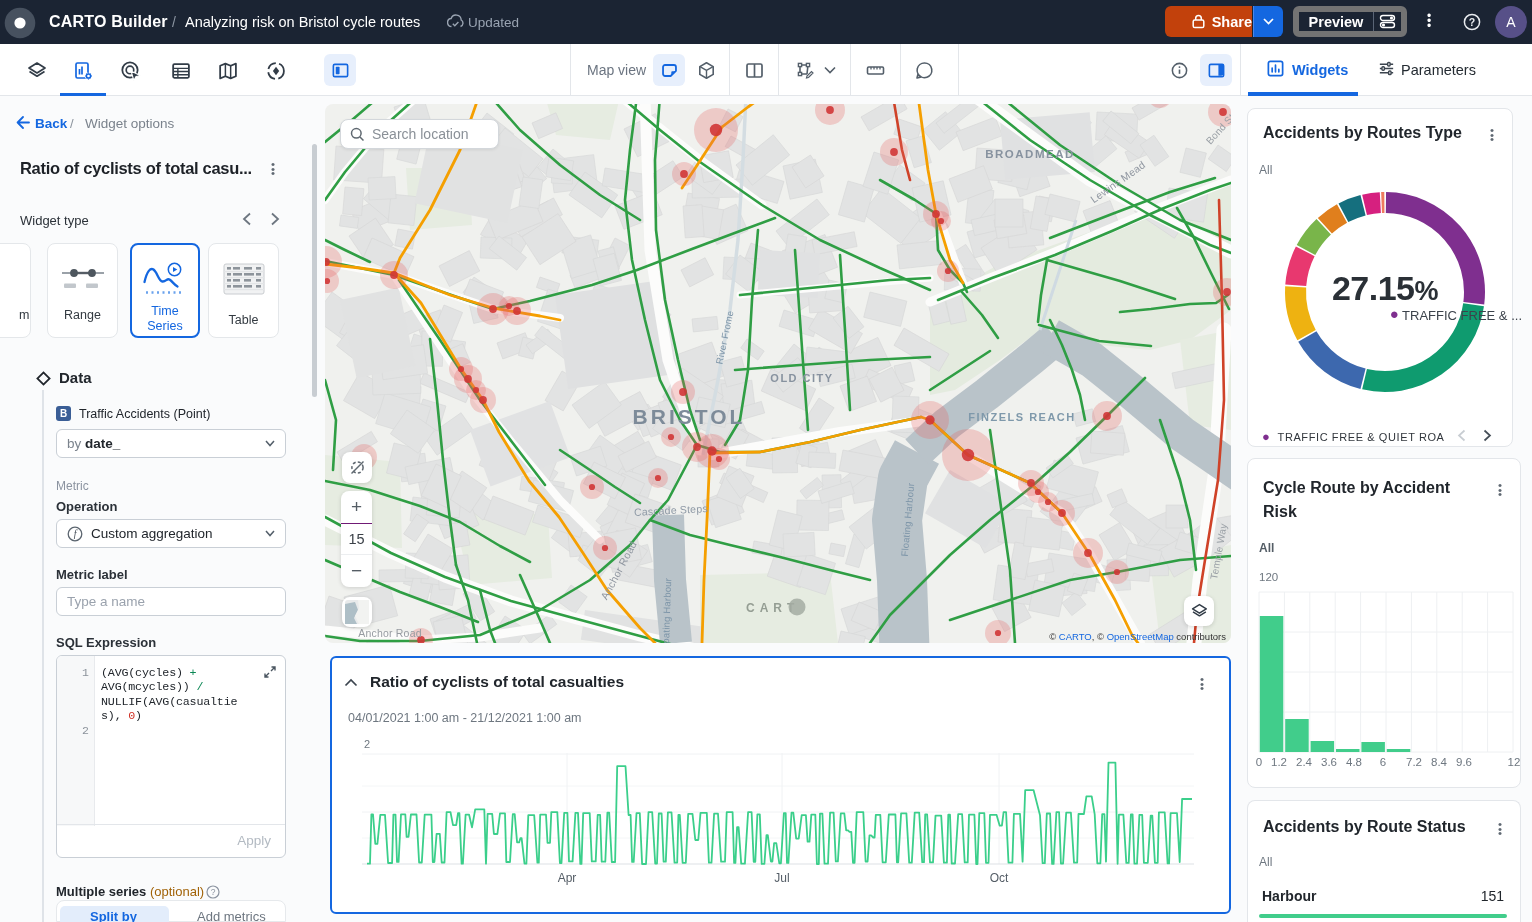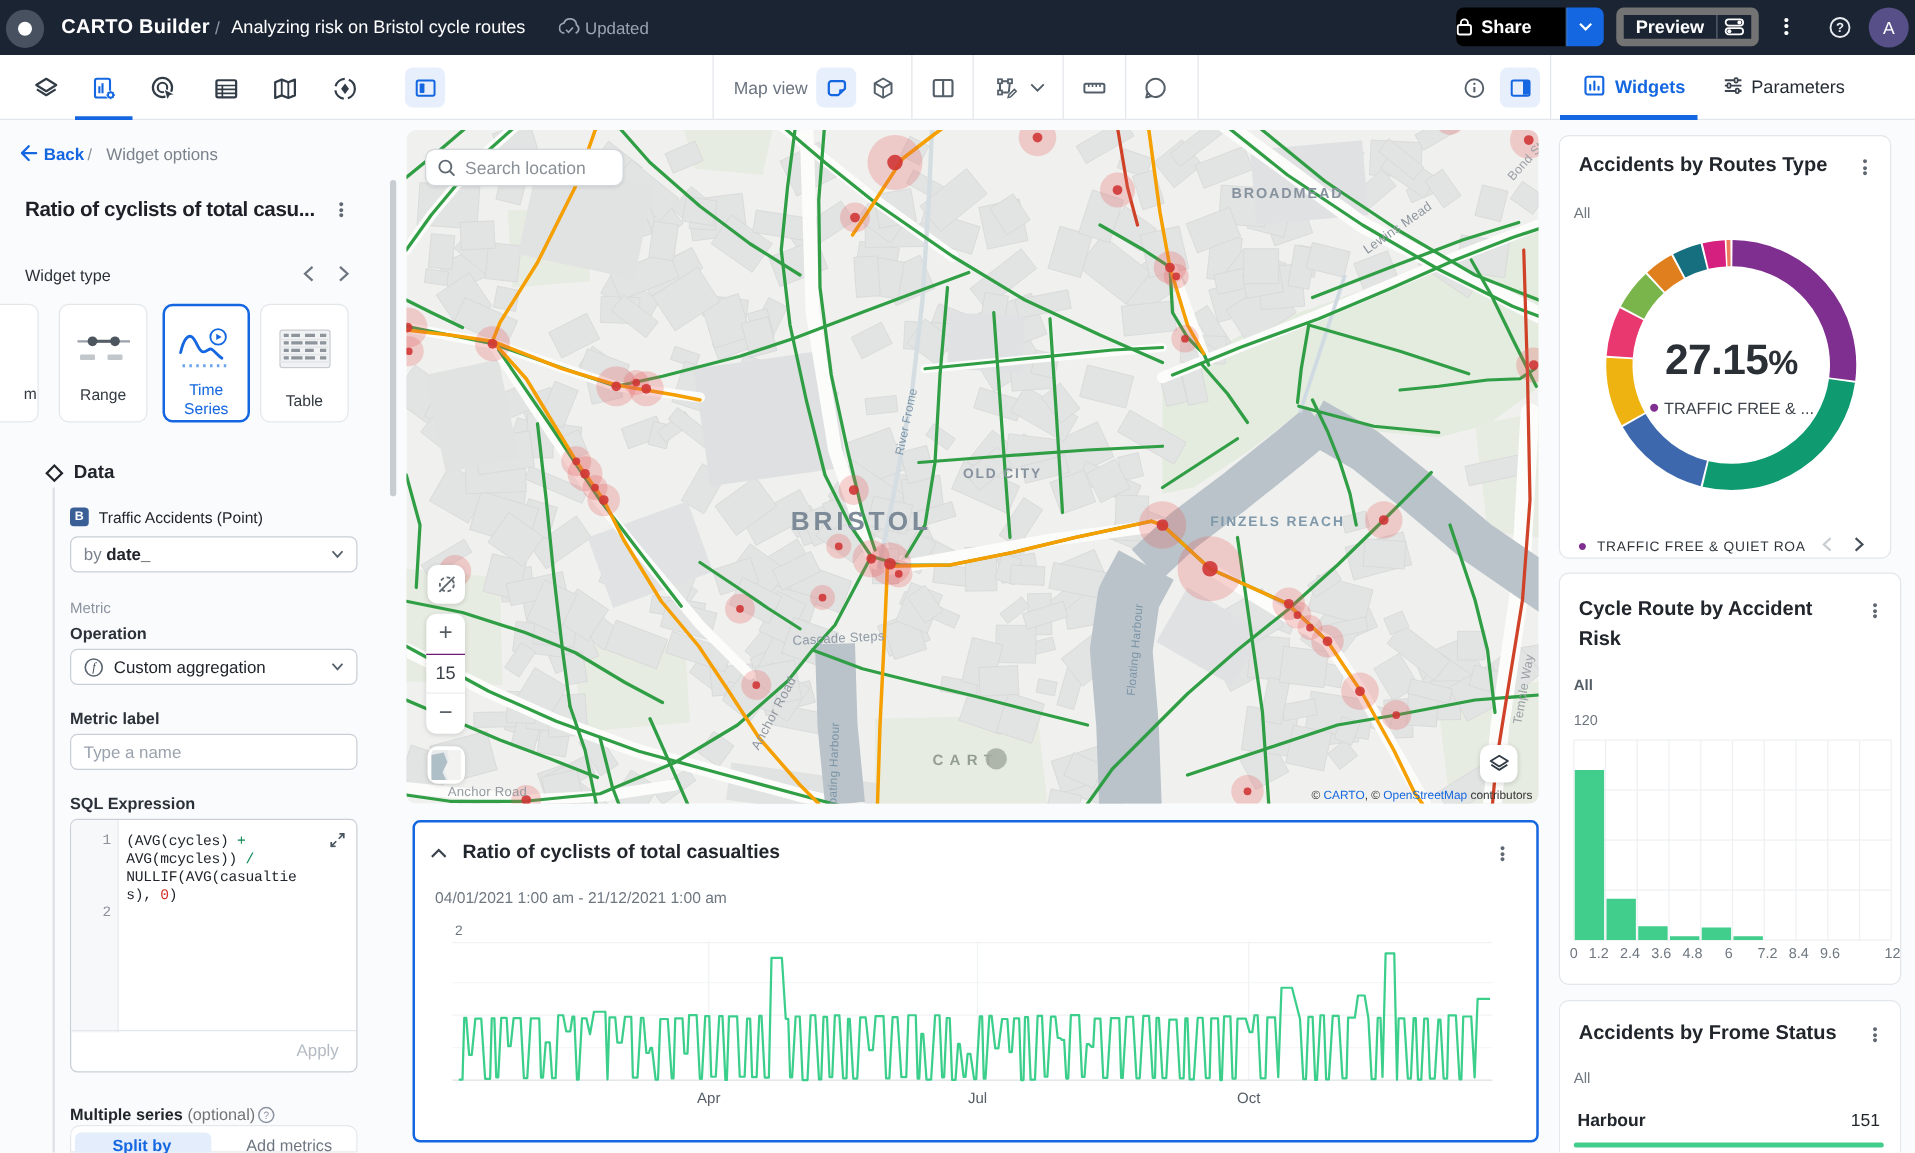--- a/index.html
+++ b/index.html
@@ -24,21 +24,21 @@
       <circle cx="16" cy="16" r="5.6" fill="#fff"></circle>
     </svg>
   <div class="abs" style="left:49px;top:13px;font-size:16px;font-weight:bold;color:#fff;letter-spacing:0.2px">CARTO Builder</div>
   <div class="abs" style="left:172px;top:14px;font-size:14px;color:#8d96a3">/</div>
   <div class="abs" style="left:185px;top:14px;font-size:14.5px;color:#fff">Analyzing risk on Bristol cycle routes</div>
   <svg class="abs" style="left:447px;top:14px" width="17" height="15" viewBox="0 0 17 15">
       <path d="M4.5 12.5 a4 4 0 0 1 -0.4-7.97 A5.2 5.2 0 0 1 14.2 6 a3.6 3.6 0 0 1 -0.7 6.5" fill="none" stroke="#9aa4b2" stroke-width="1.4"></path>
       <path d="M5.8 9.8 l2 2 3.6-3.8" fill="none" stroke="#9aa4b2" stroke-width="1.4"></path>
     </svg>
   <div class="abs" style="left:468px;top:15px;font-size:13.5px;color:#9aa4b2">Updated</div>
-  <div class="abs" style="left:1165px;top:6px;width:87px;height:31px;background:#000000;border-radius:6px 0 0 6px;display:flex;align-items:center;justify-content:flex-start;gap:7px">
+  <div class="abs" style="left:1165px;top:6px;width:87px;height:31px;background:#c2410c;border-radius:6px 0 0 6px;display:flex;align-items:center;justify-content:flex-end;gap:7px">
     <svg width="13" height="15" viewBox="0 0 13 15">
         <rect x="1.2" y="6" width="10.6" height="7.6" rx="1.6" fill="none" stroke="#fff" stroke-width="1.5"></rect>
         <path d="M3.7 6 V4.3 a2.8 2.8 0 0 1 5.6 0 V6" fill="none" stroke="#fff" stroke-width="1.5"></path>
       </svg>
     <span style="color:#fff;font-size:14.5px;font-weight:bold">Share</span>
     </div>
   <div class="abs" style="left:1253px;top:6px;width:30px;height:31px;background:#1467e0;border-left:1px solid #4a86e8;border-radius:0 6px 6px 0;display:flex;align-items:center;justify-content:center">
     <svg width="11" height="7" viewBox="0 0 11 7">
         <path d="M1 1 L5.5 5.5 L10 1" fill="none" stroke="#fff" stroke-width="1.7"></path>
       </svg>
@@ -291,21 +291,21 @@
   <div style="position:absolute;left:0;top:0;width:38px;height:170px;background:#f7f8f9;border-right:1px solid #e8eaed"></div>
   <div style="position:absolute;left:0;top:10px;width:32px;text-align:right;font-family:'Liberation Mono',monospace;font-size:11.5px;color:#8b929b;line-height:14.4px">1<br><br><br><br>2</div>
   <div style="position:absolute;left:44px;top:10px;font-family:'Liberation Mono',monospace;font-size:11.7px;color:#21262c;line-height:14.4px;letter-spacing:-0.2px">(AVG(cycles) <span style="color:#0a8754">+</span><br>AVG(mcycles)) <span style="color:#0a8754">/</span><br>NULLIF(AVG(casualtie<br>s), <span style="color:#d03025">0</span>)</div>
   <svg style="position:absolute;right:9px;top:10px" width="12" height="12" viewBox="0 0 12 12">
       <path d="M7.5 1 H11 V4.5 M11 1 L7 5 M4.5 11 H1 V7.5 M1 11 L5 7" fill="none" stroke="#4a5560" stroke-width="1.4"></path>
     </svg>
   <div style="position:absolute;left:0;bottom:0;width:100%;height:33px;border-top:1px solid #e3e6ea"></div>
   <div style="position:absolute;right:14px;bottom:9px;font-size:13.5px;color:#b3bac2">Apply</div>
 </div>
 
-<div class="abs" style="left:56px;top:884px;font-size:13px;font-weight:bold;color:#21262c">Multiple series <span style="font-weight:normal;color:#737373">(optional)</span></div>
+<div class="abs" style="left:56px;top:884px;font-size:13px;font-weight:bold;color:#21262c">Multiple series <span style="font-weight:normal;color:#a16207">(optional)</span></div>
 <svg class="abs" style="left:206px;top:885px" width="14" height="14" viewBox="0 0 14 14">
     <circle cx="7" cy="7" r="6" fill="none" stroke="#8b93a0" stroke-width="1.2"></circle>
     <text x="7" y="10" text-anchor="middle" font-size="8.5" fill="#8b93a0">?</text>
   </svg>
 <div class="abs" style="left:56px;top:900px;width:230px;height:22px;background:#fff;border:1px solid #e6e9ec;border-radius:8px 8px 0 0"></div>
 <div class="abs" style="left:60px;top:906px;width:109px;height:16px;background:#e3edfb;border-radius:5px 5px 0 0"></div>
 <div class="abs" style="left:90px;top:909px;font-size:13px;font-weight:bold;color:#1467e0">Split by</div>
 <div class="abs" style="left:197px;top:909px;font-size:13px;color:#6d7680">Add metrics</div>
 <div class="abs" style="left:312px;top:144px;width:5px;height:253px;background:#c8cdd2;border-radius:3px"></div>
 
@@ -916,21 +916,21 @@
       <path d="M 225.58,149.77 A 89.5 89.5 0 0 1 116.56,224.14" stroke="#0f9b6f" stroke-width="21" fill="none"></path>
       <path d="M 115.04,223.77 A 89.5 89.5 0 0 1 59.33,181.48" stroke="#3d68ae" stroke-width="21" fill="none"></path>
       <path d="M 58.57,180.12 A 89.5 89.5 0 0 1 47.65,131.85" stroke="#eeb211" stroke-width="21" fill="none"></path>
       <path d="M 47.75,130.29 A 89.5 89.5 0 0 1 57.25,96.37" stroke="#e8386f" stroke-width="21" fill="none"></path>
       <path d="M 57.98,94.98 A 89.5 89.5 0 0 1 75.73,71.76" stroke="#79b54a" stroke-width="21" fill="none"></path>
       <path d="M 76.88,70.70 A 89.5 89.5 0 0 1 94.02,58.50" stroke="#e07f1d" stroke-width="21" fill="none"></path>
       <path d="M 95.40,57.76 A 89.5 89.5 0 0 1 115.04,50.23" stroke="#156f7e" stroke-width="21" fill="none"></path>
       <path d="M 116.56,49.86 A 89.5 89.5 0 0 1 132.32,47.62" stroke="#d6207f" stroke-width="21" fill="none"></path>
     </svg>
   <div style="position:absolute;left:0;top:160px;width:274px;text-align:center;font-size:34px;font-weight:bold;color:#2a3036;letter-spacing:-0.5px">27.15<span style="font-size:27px">%</span></div>
-  <div style="position:absolute;left:0;top:208px;width:274px;text-align:center;font-size:13px;color:#3c434b"><span style="color:#7f2f8f;font-size:15px;vertical-align:1px">●</span> TRAFFIC FREE &amp; ...</div>
+  <div style="position:absolute;left:0;top:196px;width:274px;text-align:right;font-size:13px;color:#3c434b"><span style="color:#7f2f8f;font-size:15px;vertical-align:1px">●</span> TRAFFIC FREE &amp; ...</div>
   <div style="position:absolute;left:14px;top:320px;font-size:11px;letter-spacing:0.6px;color:#31363c;white-space:nowrap;overflow:hidden;width:196px"><span style="color:#7f2f8f;font-size:13px">●</span>&nbsp; TRAFFIC FREE &amp; QUIET ROA</div>
   <svg style="position:absolute;left:209px;top:320px" width="9" height="13" viewBox="0 0 9 13">
       <path d="M7.5 1.5 L2 6.5 L7.5 11.5" fill="none" stroke="#c8cdd2" stroke-width="1.7"></path>
     </svg>
   <svg style="position:absolute;left:235px;top:320px" width="9" height="13" viewBox="0 0 9 13">
       <path d="M1.5 1.5 L7 6.5 L1.5 11.5" fill="none" stroke="#454e57" stroke-width="1.7"></path>
     </svg>
 </div>
 
 <div class="card" style="left:1247px;top:458px;width:274px;height:330px">
@@ -968,19 +968,19 @@
       <text x="106" y="307" font-size="11.5" fill="#6e7780" text-anchor="middle">4.8</text>
       <text x="135" y="307" font-size="11.5" fill="#6e7780" text-anchor="middle">6</text>
       <text x="166" y="307" font-size="11.5" fill="#6e7780" text-anchor="middle">7.2</text>
       <text x="191" y="307" font-size="11.5" fill="#6e7780" text-anchor="middle">8.4</text>
       <text x="216" y="307" font-size="11.5" fill="#6e7780" text-anchor="middle">9.6</text>
       <text x="266" y="307" font-size="11.5" fill="#6e7780" text-anchor="middle">12</text>
     </svg>
 </div>
 
 <div class="card" style="left:1247px;top:800px;width:274px;height:122px;border-radius:8px 8px 0 0;border-bottom:none">
-  <div style="position:absolute;left:15px;top:17px;font-size:16px;font-weight:bold;color:#21262c">Accidents by Frome Status</div>
+  <div style="position:absolute;left:15px;top:17px;font-size:16px;font-weight:bold;color:#21262c">Accidents by Route Status</div>
   <div class="kebab" style="position:absolute;right:18px;top:21px">•<br>•<br>•</div>
   <div style="position:absolute;left:11px;top:54px;font-size:12px;color:#6e7780">All</div>
   <div style="position:absolute;left:14px;top:87px;font-size:14px;font-weight:bold;color:#21262c">Harbour</div>
   <div style="position:absolute;right:16px;top:87px;font-size:14px;color:#21262c">151</div>
   <div style="position:absolute;left:11px;top:113px;width:248px;height:4px;background:#41cd8b;border-radius:2px"></div>
 </div>
 
 </body></html>

